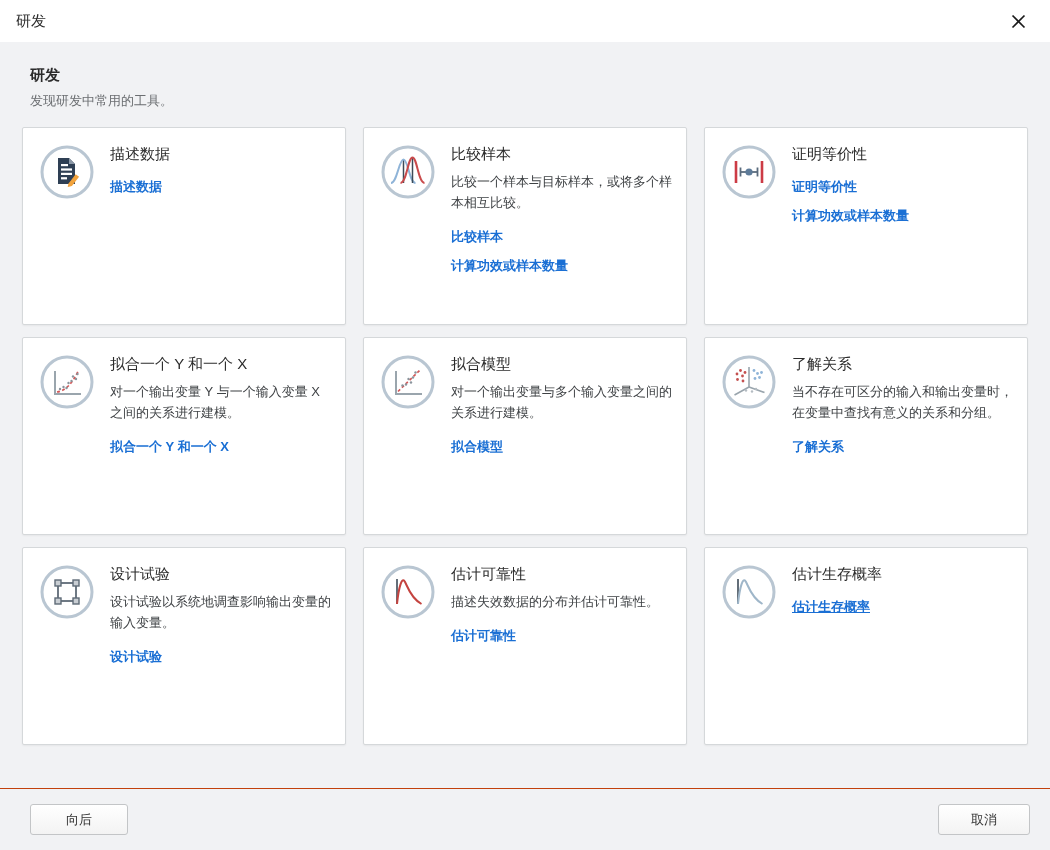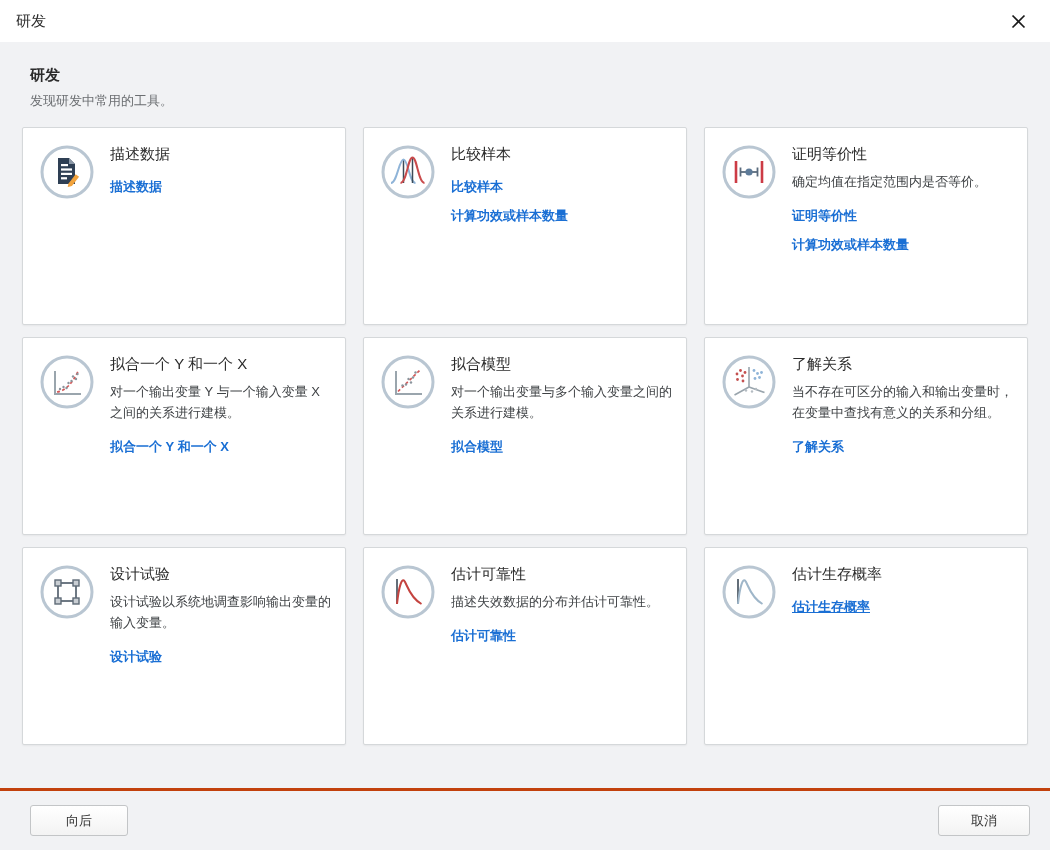--- a/index.html
+++ b/index.html
@@ -68,21 +68,21 @@
     text-decoration: none;
     margin-bottom: 11px;
     cursor: pointer;
     width: fit-content;
   }
   .tool-link.underlined { text-decoration: underline; }
   
   .footer {
     height: 62px; flex: none;
     background: #f1f2f4;
-    border-top: 3px solid #c2410c;
+    border-top: 1px solid #c2410c;
     display: flex; align-items: center;
     padding: 0 20px;
   }
   .btn {
     height: 31px;
     background: linear-gradient(#ffffff, #f3f3f3);
     border: 1px solid #c3c5c7;
     border-radius: 3px;
     font-size: 13px; color: #333;
     font-family: inherit;
@@ -141,20 +141,21 @@
               <svg viewBox="0 0 56 56">
                 <circle cx="28" cy="28" r="25" fill="#fff" stroke="#b9c6d2" stroke-width="3"></circle>
     <line x1="23.5" y1="16" x2="23.5" y2="39" stroke="#3c4a57" stroke-width="1.5"></line>
     <path d="M11 39 C17 39 19 15.5 23.5 15.5 C28 15.5 29.5 39 35.5 39" stroke="#8fb4d8" fill="none" stroke-width="2"></path>
     <line x1="32.5" y1="14" x2="32.5" y2="39" stroke="#3c4a57" stroke-width="1.5"></line>
     <path d="M20.5 39 C26.5 39 28 13.5 32.5 13.5 C37 13.5 38.5 39 44.5 39" stroke="#c94b4c" fill="none" stroke-width="2"></path>
               </svg>
             </span>
       <div class="card-body">
         <h3 class="card-title">比较样本</h3>
+        <p class="card-desc">比较一个样本与目标样本，或将多个样本相互比较。</p>
         <div class="card-links">
                 <a class="tool-link" href="#">比较样本</a>
                 <a class="tool-link" href="#">计算功效或样本数量</a>
               </div>
       </div>
     </div>
   </div>
 
   <div class="card">
     <div class="card-inner">
@@ -164,21 +165,20 @@
     <line x1="15" y1="17" x2="15" y2="39" stroke="#cc3b45" stroke-width="2.6"></line>
     <line x1="41" y1="17" x2="41" y2="39" stroke="#cc3b45" stroke-width="2.6"></line>
     <line x1="19.5" y1="28" x2="36.5" y2="28" stroke="#5a6b7d" stroke-width="1.8"></line>
     <line x1="19.5" y1="23.5" x2="19.5" y2="32.5" stroke="#5a6b7d" stroke-width="1.8"></line>
     <line x1="36.5" y1="23.5" x2="36.5" y2="32.5" stroke="#5a6b7d" stroke-width="1.8"></line>
     <circle cx="28" cy="28" r="3.6" fill="#5e7b99"></circle>
               </svg>
             </span>
       <div class="card-body">
         <h3 class="card-title">证明等价性</h3>
-        <p class="card-desc">确定均值在指定范围内是否等价。</p>
         <div class="card-links">
                 <a class="tool-link" href="#">证明等价性</a>
                 <a class="tool-link" href="#">计算功效或样本数量</a>
               </div>
       </div>
     </div>
   </div>
 
   <div class="card">
     <div class="card-inner">

